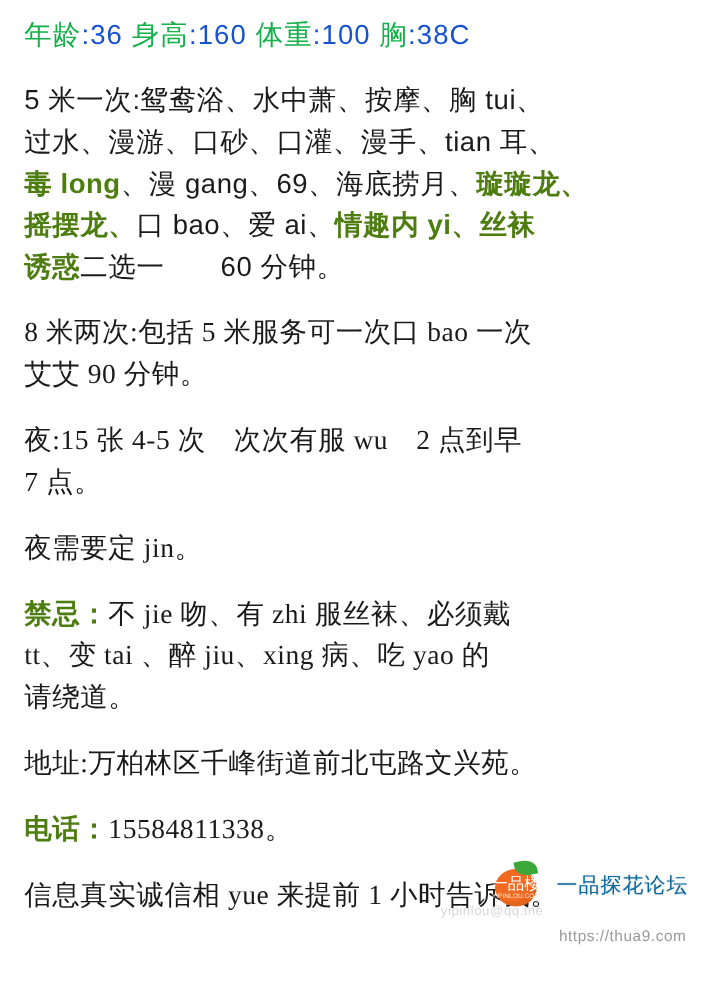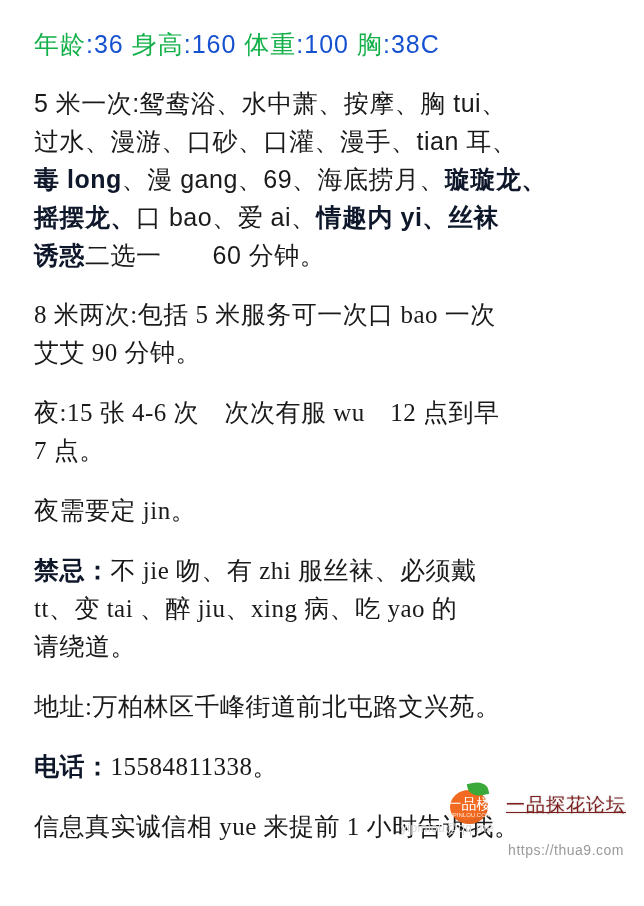--- a/index.html
+++ b/index.html
@@ -12,21 +12,21 @@
     background: #ffffff;
     font-family: "Liberation Sans", "DejaVu Sans", sans-serif;
     color: #1a1a1a;
     overflow: hidden;
     position: relative;
   }
   .page {
     position: relative;
     width: 644px;
     height: 866px;
-    padding: 12px;
+    padding: 0;
     box-sizing: border-box;
   }
   .block {
     font-size: 25px;
     line-height: 38px;
     letter-spacing: 0.5px;
     padding: 0 22px;
     word-break: break-word;
   }
   .header-line {
@@ -36,21 +36,21 @@
     padding: 14px 22px 4px 22px;
     letter-spacing: 1px;
   }
   .header-line .blue {
     color: #1652d0;
   }
   .para {
     margin: 14px 0 0 0;
   }
   .red {
-    color: #0f172a;
+    color: #4d7c0f;
     font-weight: 600;
   }
   .gap-sm { margin-top: 18px; }
   .gap-md { margin-top: 22px; font-family: Liberation Serif, serif; }
 
   
   .watermark {
     position: absolute;
     right: 18px;
     bottom: 38px;
@@ -99,25 +99,24 @@
     position: absolute;
     left: 4px;
     top: 30px;
     width: 46px;
     text-align: center;
     color: #ffe6cf;
     font-size: 6px;
     line-height: 7px;
   }
   .wm-text {
-    color: #7f1d1d;
+    color: #0369a1;
     font-size: 19px;
     text-shadow: 0 0 2px rgba(0,0,0,0.25);
     letter-spacing: 1px;
-    text-decoration: underline;
   }
   .wm-url {
     position: absolute;
     right: 20px;
     bottom: 8px;
     color: #9a9a9a;
     font-size: 14px;
     letter-spacing: 0.5px;
   }
   .faint-mail {
@@ -157,21 +156,21 @@
       <span class="red">诱惑</span><span>二选一　　60 分钟。</span>
     </div>
   </div>
 
   <div class="block para gap-md">
     <div>8 米两次:包括 5 米服务可一次口 bao 一次</div>
     <div>艾艾 90 分钟。</div>
   </div>
 
   <div class="block para gap-md">
-    <div>夜:15 张 4-6 次　次次有服 wu　12 点到早</div>
+    <div>夜:15 张 4-5 次　次次有服 wu　2 点到早</div>
     <div>7 点。</div>
   </div>
 
   <div class="block para gap-md">夜需要定 jin。</div>
 
   <div class="block para gap-md">
     <div>
       <span class="red">禁忌：</span><span>不 jie 吻、有 zhi 服丝袜、必须戴</span>
     </div>
     <div>tt、变 tai 、醉 jiu、xing 病、吃 yao 的</div>

